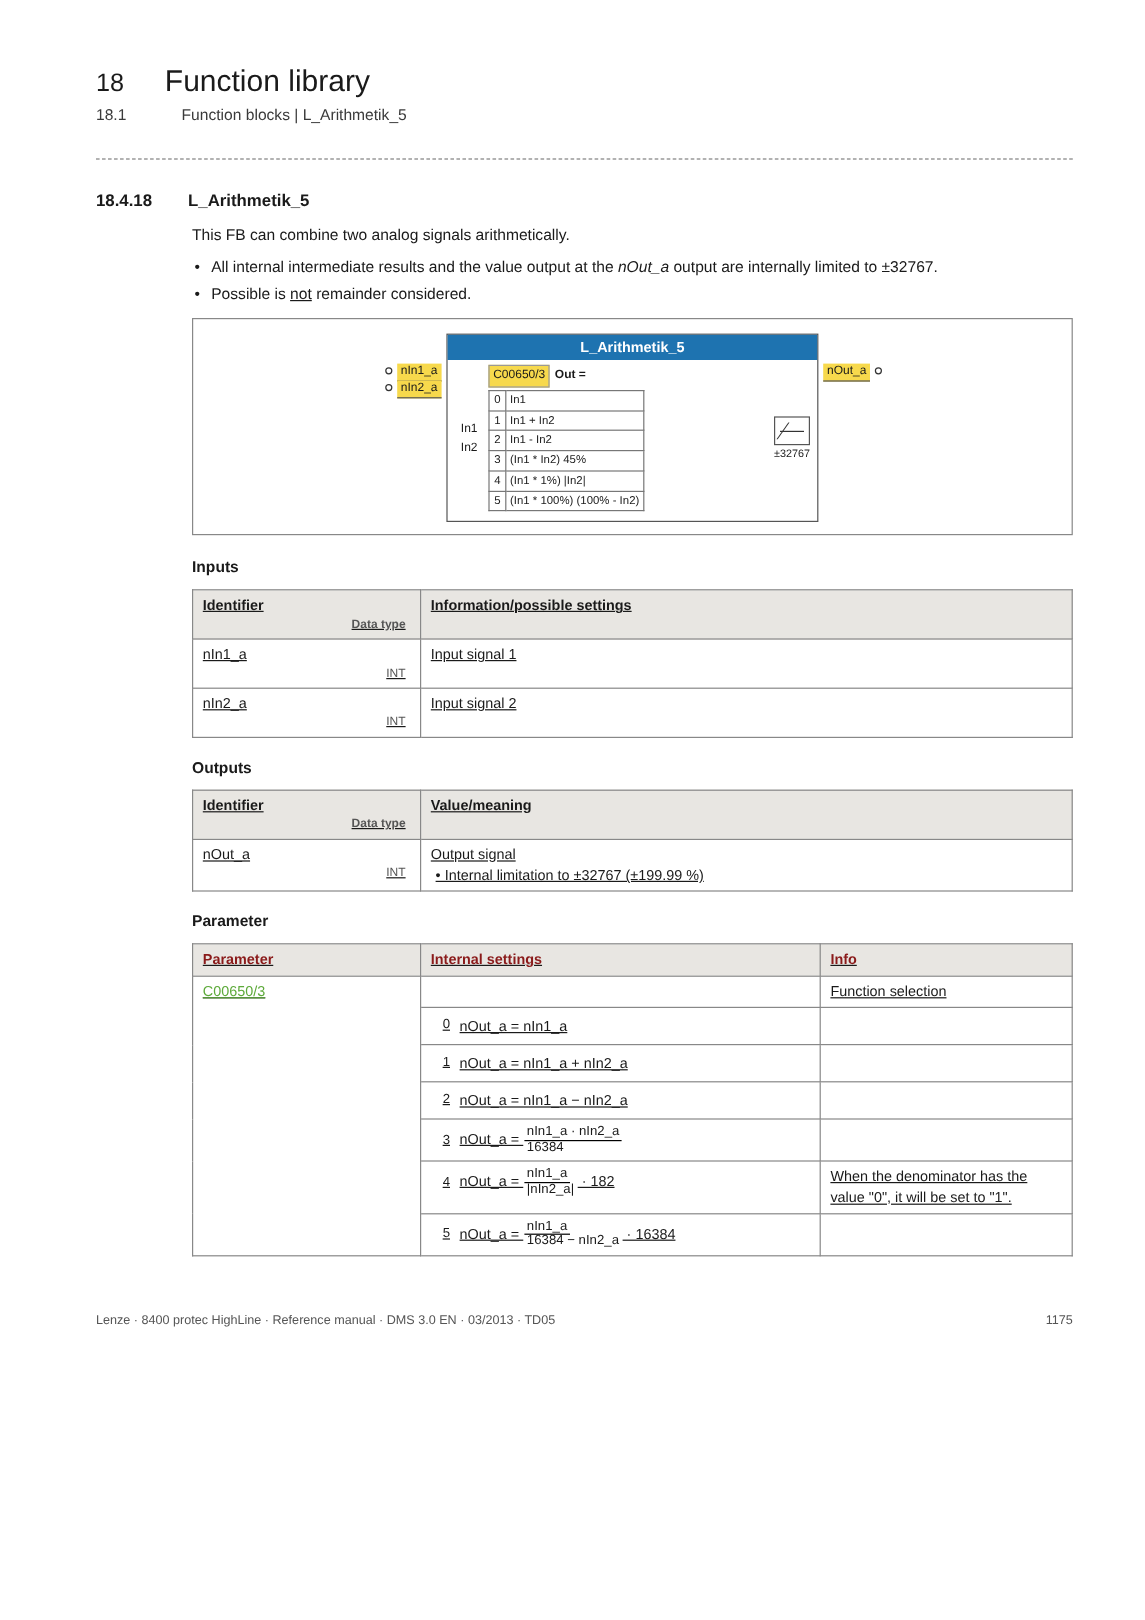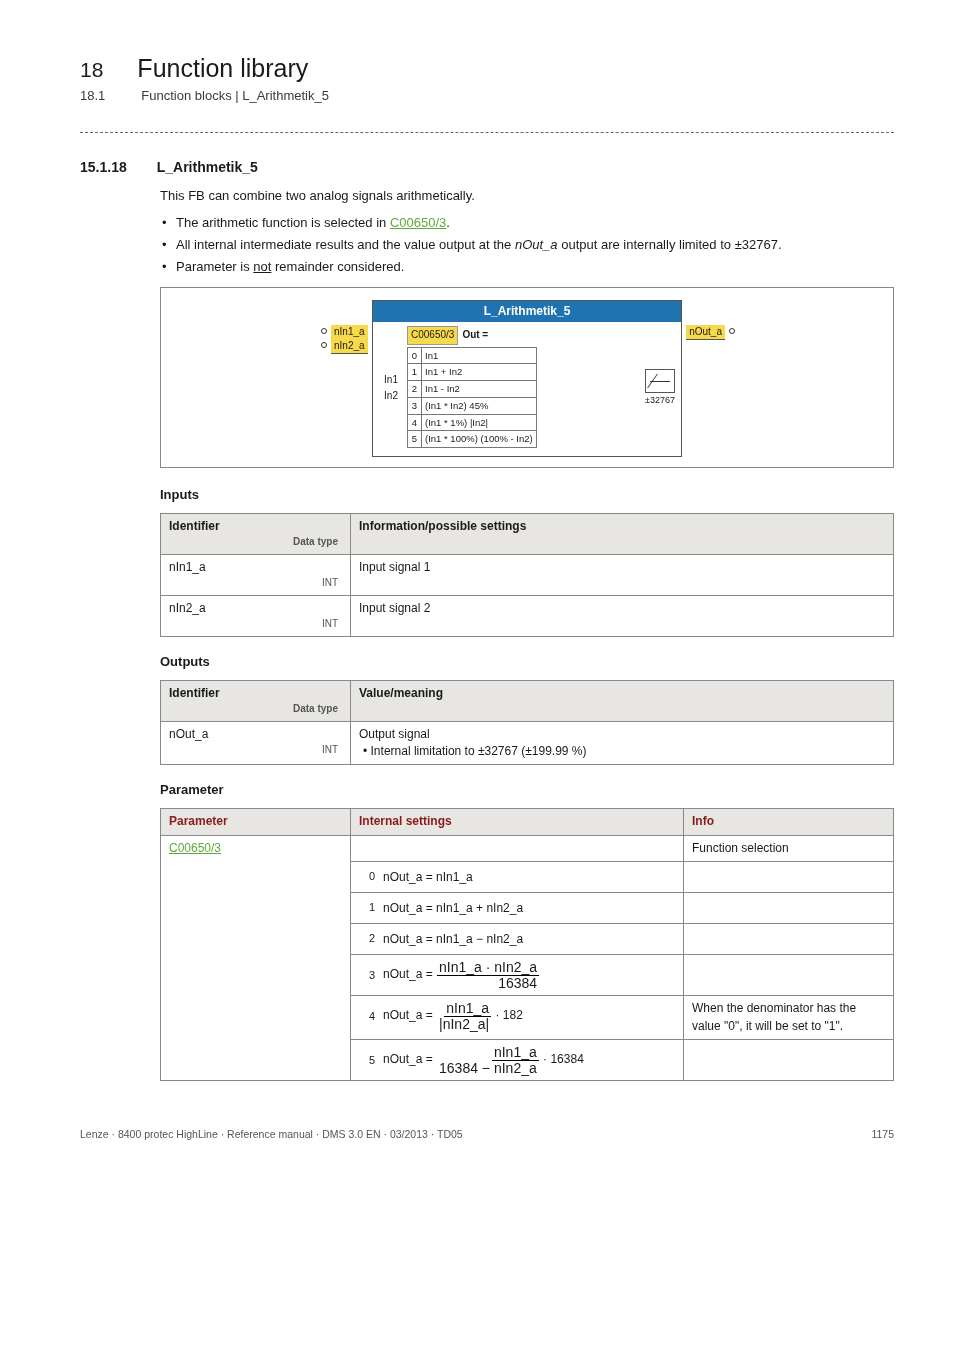--- a/index.html
+++ b/index.html
@@ -23,21 +23,21 @@
     display: flex;
     align-items: baseline;
     gap: 34px;
     margin-bottom: 1px;
   }
   .chapter-num { font-size: 21px; font-weight: 400; }
   .chapter-title { font-size: 25px; font-weight: 400; }
   .sub-line {
     display: flex;
     align-items: baseline;
-    gap: 36px;
+    gap: 46px;
     font-size: 13px;
     color: #3a3a3a;
     margin-bottom: 10px;
   }
   .dash-sep {
     border: none;
     border-top: 1.5px dashed #666;
     margin: 26px 0 24px 0;
   }
   .sect-line {
@@ -174,20 +174,21 @@
   .port-circ.c1 { left: -52px; top: 27px; }
   .port-circ.c2 { left: -52px; top: 41px; }
   .port-circ.co { right: -54px; top: 27px; }
 
   
   h4.sect { font-size: 13px; font-weight: 700; margin: 16px 0 8px 0; }
   table.data {
     width: 100%;
     border-collapse: collapse;
     margin-bottom: 6px;
+    text-decoration: underline;
   }
   table.data th, table.data td {
     border: 1px solid #888;
     padding: 4px 8px;
     font-size: 12px;
     vertical-align: top;
     text-align: left;
   }
   table.data th {
     background: var(--table-header-bg);
@@ -225,23 +226,23 @@
     align-items: center;
     justify-content: flex-end;
   }
   .ps-formula {
     flex: 1;
     font-family: "Segoe UI", Arial, sans-serif;
   }
   .frac {
     display: inline-flex;
     flex-direction: column;
-    align-items: flex-end;
+    align-items: flex-start;
     vertical-align: middle;
-    font-size: 14px;
+    font-size: 11px;
     line-height: 1.05;
     margin: 1px 1px;
   }
   .frac .num { border-bottom: 1px solid #000; padding: 0 2px; }
   .frac .den { padding: 0 2px; }
 
   .footer {
     display: flex;
     justify-content: space-between;
     margin-top: 46px;
@@ -260,35 +261,32 @@
   <span class="chapter-title">Function library</span>
 </div>
 <div class="sub-line">
   <span>18.1</span>
   <span>Function blocks | L_Arithmetik_5</span>
 </div>
 
 <hr class="dash-sep">
 
 <div class="sect-line">
-  <span class="sect-num">15.1.18</span>
+  <span class="sect-num">18.4.18</span>
   <span class="sect-title">L_Arithmetik_5</span>
 </div>
 
 <div class="indent">
   <p class="intro">This FB can combine two analog signals arithmetically.</p>
   <ul class="bullets">
     <li>
-      <span>The arithmetic function is selected in </span><a href="#" class="link">C00650/3</a><span>.</span>
-    </li>
-    <li>
       <span>All internal intermediate results and the value output at the </span><span class="ital">nOut_a</span><span> output are internally limited to ±32767.</span>
     </li>
     <li>
-      <span>Parameter is </span><span class="not-underline">not</span><span> remainder considered.</span>
+      <span>Possible is </span><span class="not-underline">not</span><span> remainder considered.</span>
     </li>
   </ul>
 
   <div class="diag-frame">
     <div class="fb-box">
       <div class="fb-title">L_Arithmetik_5</div>
 
       <span class="port in1">nIn1_a</span>
       <span class="port in2">nIn2_a</span>
       <span class="port out">nOut_a</span>

